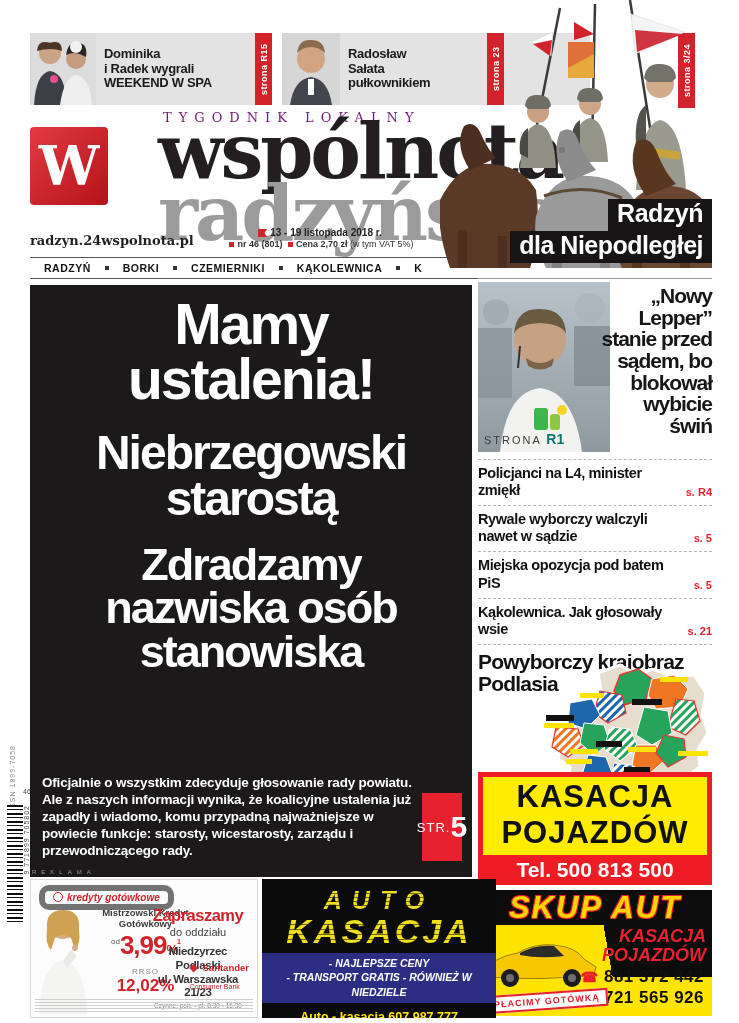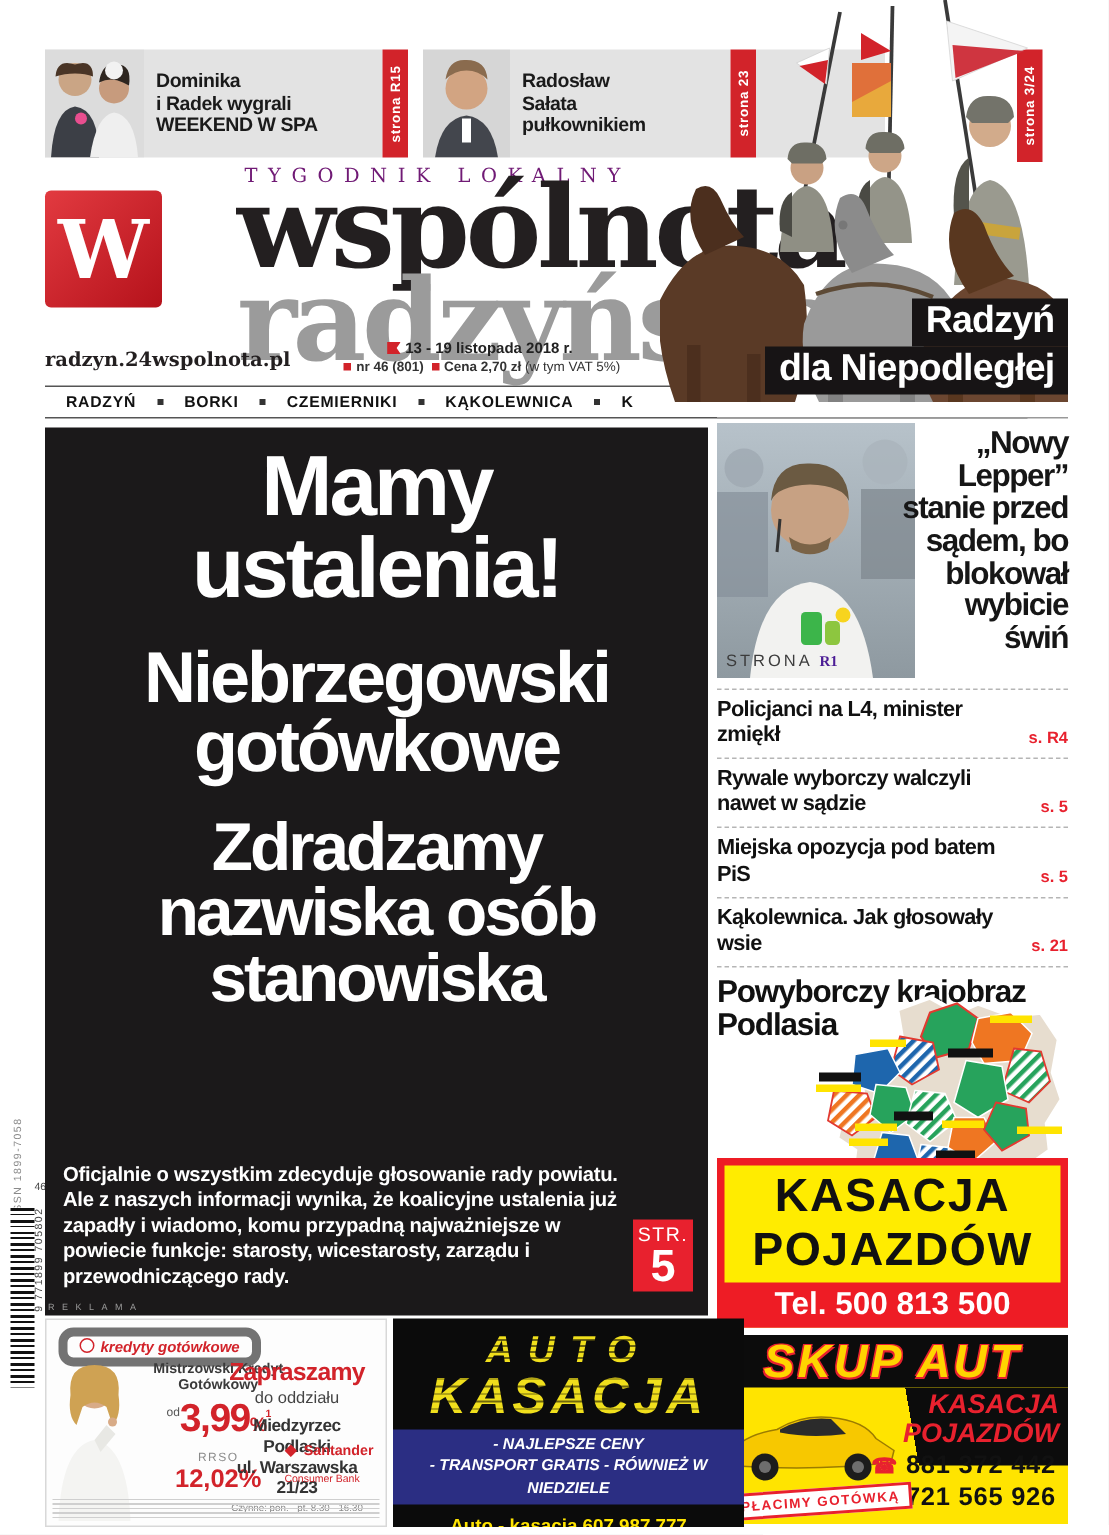--- a/index.html
+++ b/index.html
@@ -70,33 +70,33 @@
 
   
   .blackbox { position:absolute; left:30px; top:285px; width:442px; height:592px; background:#1b191a;
               color:#fff; text-align:center; z-index:2; }
   .bh { font-weight:800; letter-spacing:-2px; line-height:0.97; }
   .bh1 { font-size:57px; margin-top:12px; }
   .bh2 { font-size:48px; margin-top:22px; }
   .bh3 { font-size:45px; margin-top:20px; }
   .lead { position:absolute; left:12px; bottom:18px; width:375px; text-align:left;
           font-size:13.5px; font-weight:bold; line-height:1.26; letter-spacing:-0.2px; }
-  .strbox { position:absolute; right:10px; bottom:16px; width:40px; height:48px; background:#e8212e;
-            color:#fff; display:flex; flex-direction:column; align-items:center; justify-content:center; }
+  .strbox { position:absolute; right:10px; bottom:16px; width:40px; height:68px; background:#e8212e;
+            color:#fff; display:flex; flex-direction:row; align-items:center; justify-content:center; }
   .strbox .s1 { font-size:13px; letter-spacing:1px; }
   .strbox .s2 { font-size:30px; font-weight:800; line-height:1; }
 
   
   .rcol { position:absolute; left:478px; top:278px; width:234px; z-index:2; }
   .topstory { position:relative; height:177px; border-top:1px solid #999; }
   .topstory svg { position:absolute; left:0; top:3px; }
   .topstory .hl { position:absolute; right:0; top:6px; width:126px; text-align:right;
                   font-weight:800; font-size:21px; line-height:1.03; letter-spacing:-1px; color:#161616; }
   .strona-r1 { position:absolute; left:6px; bottom:8px; font-size:11px; letter-spacing:2px; color:#3c3c3c; }
-  .strona-r1 b { color:#4c1d95; font-size:10px; letter-spacing:0;font-family:Liberation Serif, serif; }
+  .strona-r1 b { color:#0f766e; font-size:14px; letter-spacing:0; }
 
   .newslist { margin-top:4px; border-top:1px dashed #b5b5b5; }
   .news-item { position:relative; border-bottom:1px dashed #b5b5b5; padding:5px 0 6px 0; min-height:22px; }
   .news-title { font-weight:bold; font-size:14.5px; letter-spacing:-0.4px; color:#111; line-height:1.18; width:196px; }
   .news-page { position:absolute; right:0; bottom:7px; color:#e8212e; font-weight:bold; font-size:11px; }
 
   .mapstory { position:relative; height:185px; margin-top:6px; }
   .map-title { font-weight:800; font-size:21px; line-height:1.05; letter-spacing:-0.8px; color:#111; }
   .mapsvg { position:absolute; right:0; top:12px; }
   .strona-912 { position:absolute; left:2px; bottom:6px; font-size:11px; letter-spacing:2px; color:#3c3c3c; }
@@ -300,21 +300,21 @@
     <span class="nav-item">K</span>
   </div>
 
   <div class="blackbox">
     <div class="bh bh1">
       <div>Mamy</div>
       <div>ustalenia!</div>
     </div>
     <div class="bh bh2">
       <div>Niebrzegowski</div>
-      <div>gotówkowe</div>
+      <div>starostą</div>
     </div>
     <div class="bh bh3">
       <div>Zdradzamy</div>
       <div>nazwiska osób</div>
       <div>stanowiska</div>
     </div>
     <div class="lead">Oficjalnie o wszystkim zdecyduje głosowanie rady powiatu. Ale z naszych informacji wynika, że koalicyjne ustalenia już zapadły i wiadomo, komu przypadną najważniejsze w powiecie funkcje: starosty, wicestarosty, zarządu i przewodniczącego rady.</div>
     <div class="strbox">
       <div class="s1">STR.</div>
       <div class="s2">5</div>

